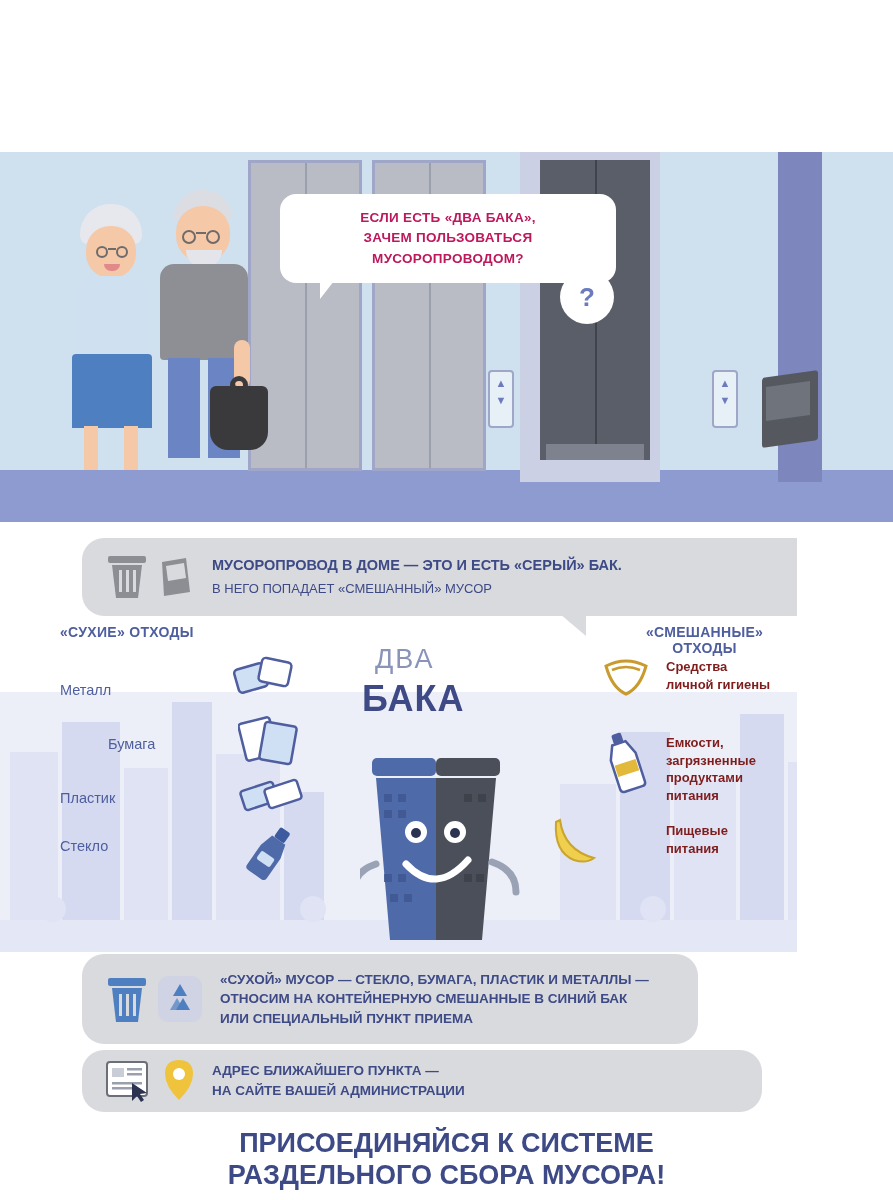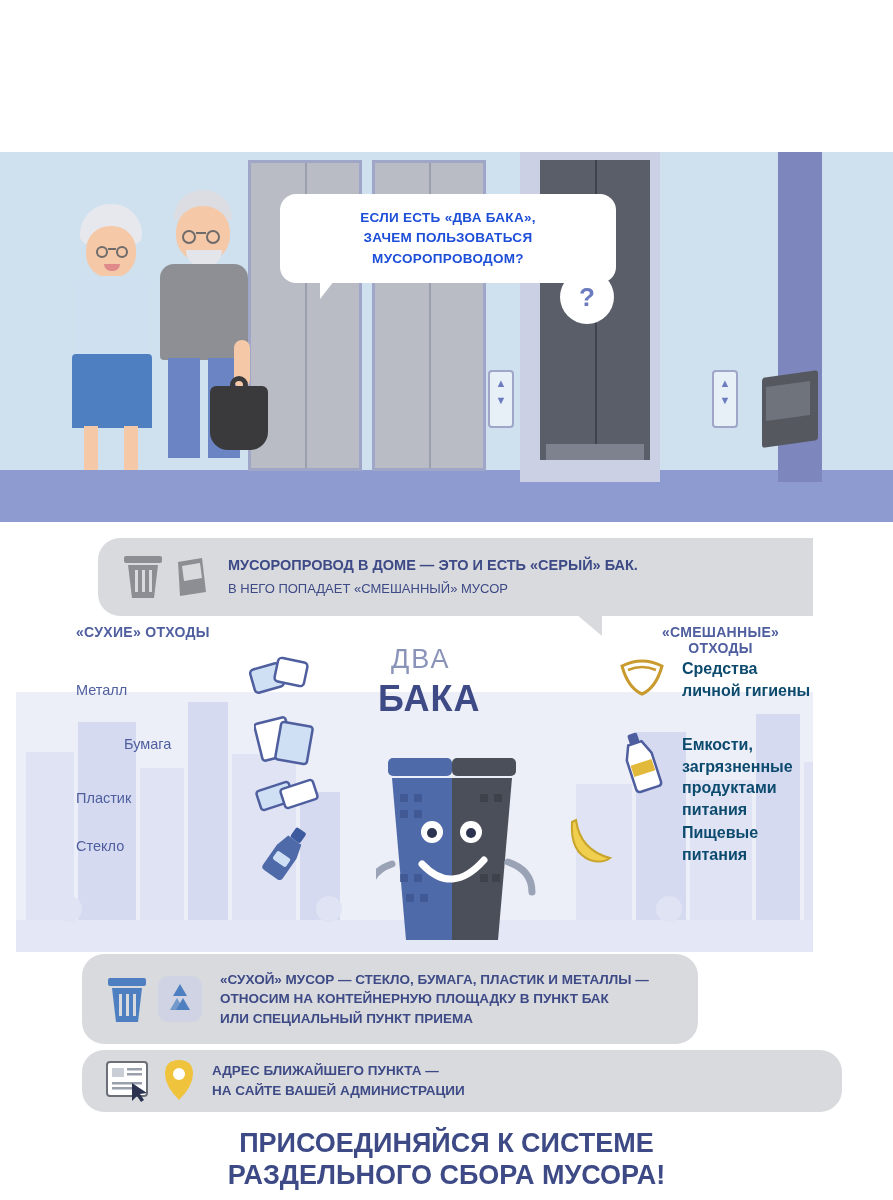--- a/index.html
+++ b/index.html
@@ -28,55 +28,55 @@
   .scene .wallstripe{position:absolute;left:0;top:0;width:893px;height:318px;background:#cfe0ef;}
   .lift{position:absolute;background:#b9bcc4;border:3px solid #9fa6c8;}
   .lift-dark{position:absolute;background:#5a5e68;}
   .panel{position:absolute;background:#e7f0f7;border:2px solid #9fa6c8;border-radius:4px;}
   .panel .arrow{font-size:11px;color:#6b7bbd;text-align:center;line-height:1.0;}
   .column{position:absolute;background:#8e9bd0;}
   .chute{position:absolute;background:#55585f;}
 
   .bubble{
     position:absolute;background:#ffffff;border-radius:16px;
-    padding:14px 18px;text-align:center;color:#1d4ed8;
+    padding:14px 18px;text-align:center;color:#be185d;
     font-size:13.5px;font-weight:bold;line-height:1.5;letter-spacing:.3px;
   }
   .bubble:after{
     content:"";position:absolute;left:40px;bottom:-16px;
     border-width:18px 14px 0 0;border-style:solid;border-color:#fff transparent transparent transparent;
   }
   .qmark{
     position:absolute;width:54px;height:54px;border-radius:50%;
     background:#ffffff;color:#6b7bbd;font-size:26px;font-weight:bold;
     display:flex;align-items:center;justify-content:center;
   }
 
   
   .person{position:absolute;}
 
   
-  .body{position:absolute;left:16px;top:522px;width:797px;height:430px;background:#ffffff;overflow:hidden;}
+  .body{position:absolute;left:0;top:522px;width:797px;height:430px;background:#ffffff;overflow:hidden;}
   .cityband{position:absolute;left:0;top:170px;width:893px;height:260px;background:#eceef8;}
   .bld{position:absolute;background:#dfe3f4;}
   .bld.d{background:#d5daf0;}
   .ground{position:absolute;left:0;bottom:0;width:893px;height:32px;background:#e4e7f6;}
 
   
   .strip{
     position:absolute;background:#d9dade;border-radius:22px;
     display:flex;align-items:center;gap:16px;padding:12px 22px;box-sizing:border-box;
   }
   .strip .txt{color:#3d4a86;font-size:13.5px;line-height:1.45;}
   .strip .txt b{font-weight:bold;}
   .strip-tail{position:absolute;width:0;height:0;border-style:solid;}
 
   .colhead{position:absolute;color:#4e5e9e;font-size:14px;font-weight:bold;letter-spacing:.3px;}
   .listitem{position:absolute;color:#4e5e9e;font-size:14.5px;}
-  .mixitem{position:absolute;color:#0c4a6e;font-size:16px;line-height:1.35;font-weight:bold;}
+  .mixitem{position:absolute;color:#7f1d1d;font-size:13px;line-height:1.35;font-weight:bold;}
 
   .dvabaka1{position:absolute;color:#8a93b8;font-size:27px;letter-spacing:2px;}
   .dvabaka2{position:absolute;color:#3d4a86;font-size:36px;font-weight:bold;letter-spacing:1px;}
 
   
   .bin{position:absolute;}
   .footer{
     position:absolute;left:0;top:1118px;width:893px;height:82px;
     display:flex;flex-direction:column;align-items:center;justify-content:center;
     color:#3d4a86;text-align:center;font-weight:bold;font-size:27px;line-height:1.2;
@@ -306,26 +306,26 @@
       </svg>
       <svg width="48" height="54" viewBox="0 0 48 54">
         <rect x="2" y="4" width="44" height="46" rx="10" fill="#cfd3e4"></rect>
         <path d="M24 12 L31 24 L17 24 Z" fill="#4e7fc0"></path>
         <path d="M34 38 L20 38 L27 26 Z" fill="#4e7fc0"></path>
         <path d="M14 38 L21 26 L28 38 Z" fill="#4e7fc0" opacity=".7"></path>
       </svg>
     </div>
     <div class="txt">
       <div style="font-weight:bold;font-size:13.5px;">«СУХОЙ» МУСОР — СТЕКЛО, БУМАГА, ПЛАСТИК И МЕТАЛЛЫ —</div>
-      <div style="font-weight:bold;font-size:13.5px;">ОТНОСИМ НА КОНТЕЙНЕРНУЮ ПЛОЩАДКУ В ПУНКТ БАК</div>
+      <div style="font-weight:bold;font-size:13.5px;">ОТНОСИМ НА КОНТЕЙНЕРНУЮ СМЕШАННЫЕ В СИНИЙ БАК</div>
       <div style="font-weight:bold;font-size:13.5px;">ИЛИ СПЕЦИАЛЬНЫЙ ПУНКТ ПРИЕМА</div>
     </div>
   </div>
 
-  <div class="strip" style="left:82px;top:1050px;width:760px;height:62px;">
+  <div class="strip" style="left:82px;top:1050px;width:680px;height:62px;">
     <div class="icon-box">
       <svg width="52" height="44" viewBox="0 0 52 44">
         <rect x="3" y="3" width="40" height="34" rx="3" fill="#ffffff" stroke="#6b6f78" stroke-width="2"></rect>
         <rect x="8" y="9" width="12" height="9" fill="#c9cdd6"></rect>
         <rect x="23" y="9" width="15" height="2.5" fill="#9aa0ab"></rect>
         <rect x="23" y="14" width="15" height="2.5" fill="#9aa0ab"></rect>
         <rect x="8" y="23" width="30" height="2.5" fill="#9aa0ab"></rect>
         <rect x="8" y="28" width="22" height="2.5" fill="#9aa0ab"></rect>
         <path d="M28 24 L28 42 L33 37 L37 43 L40 41 L36 35 L43 34 Z" fill="#2b3350"></path>
       </svg>

